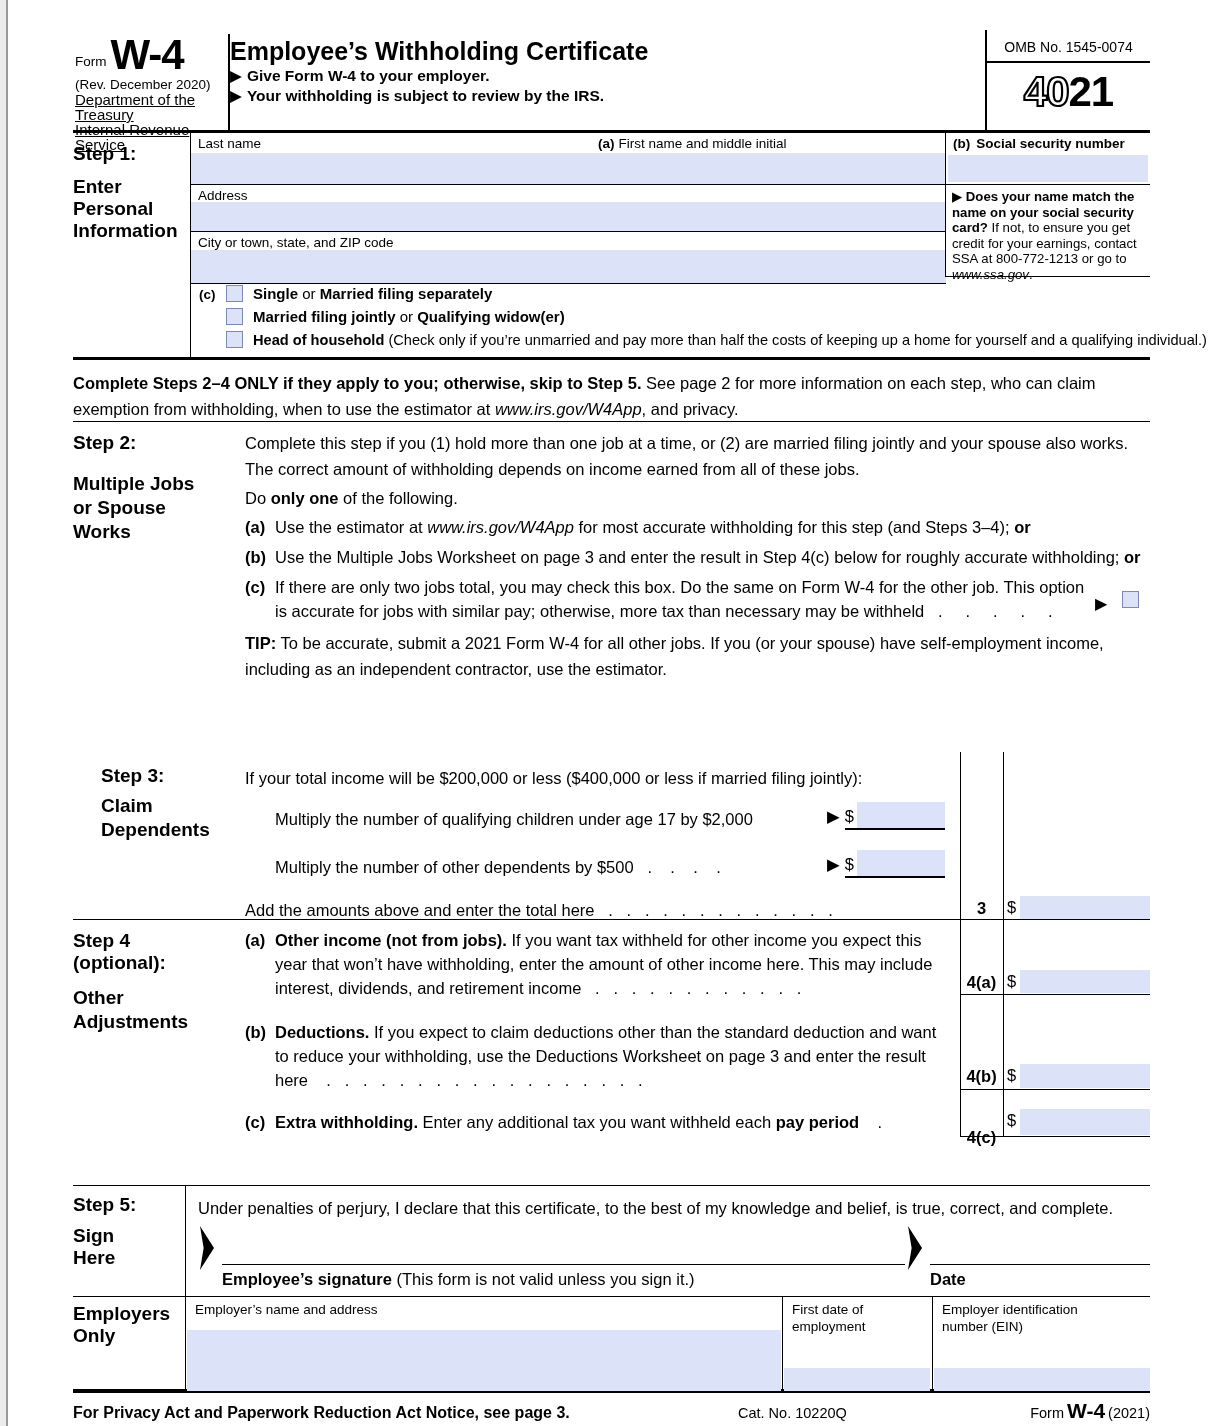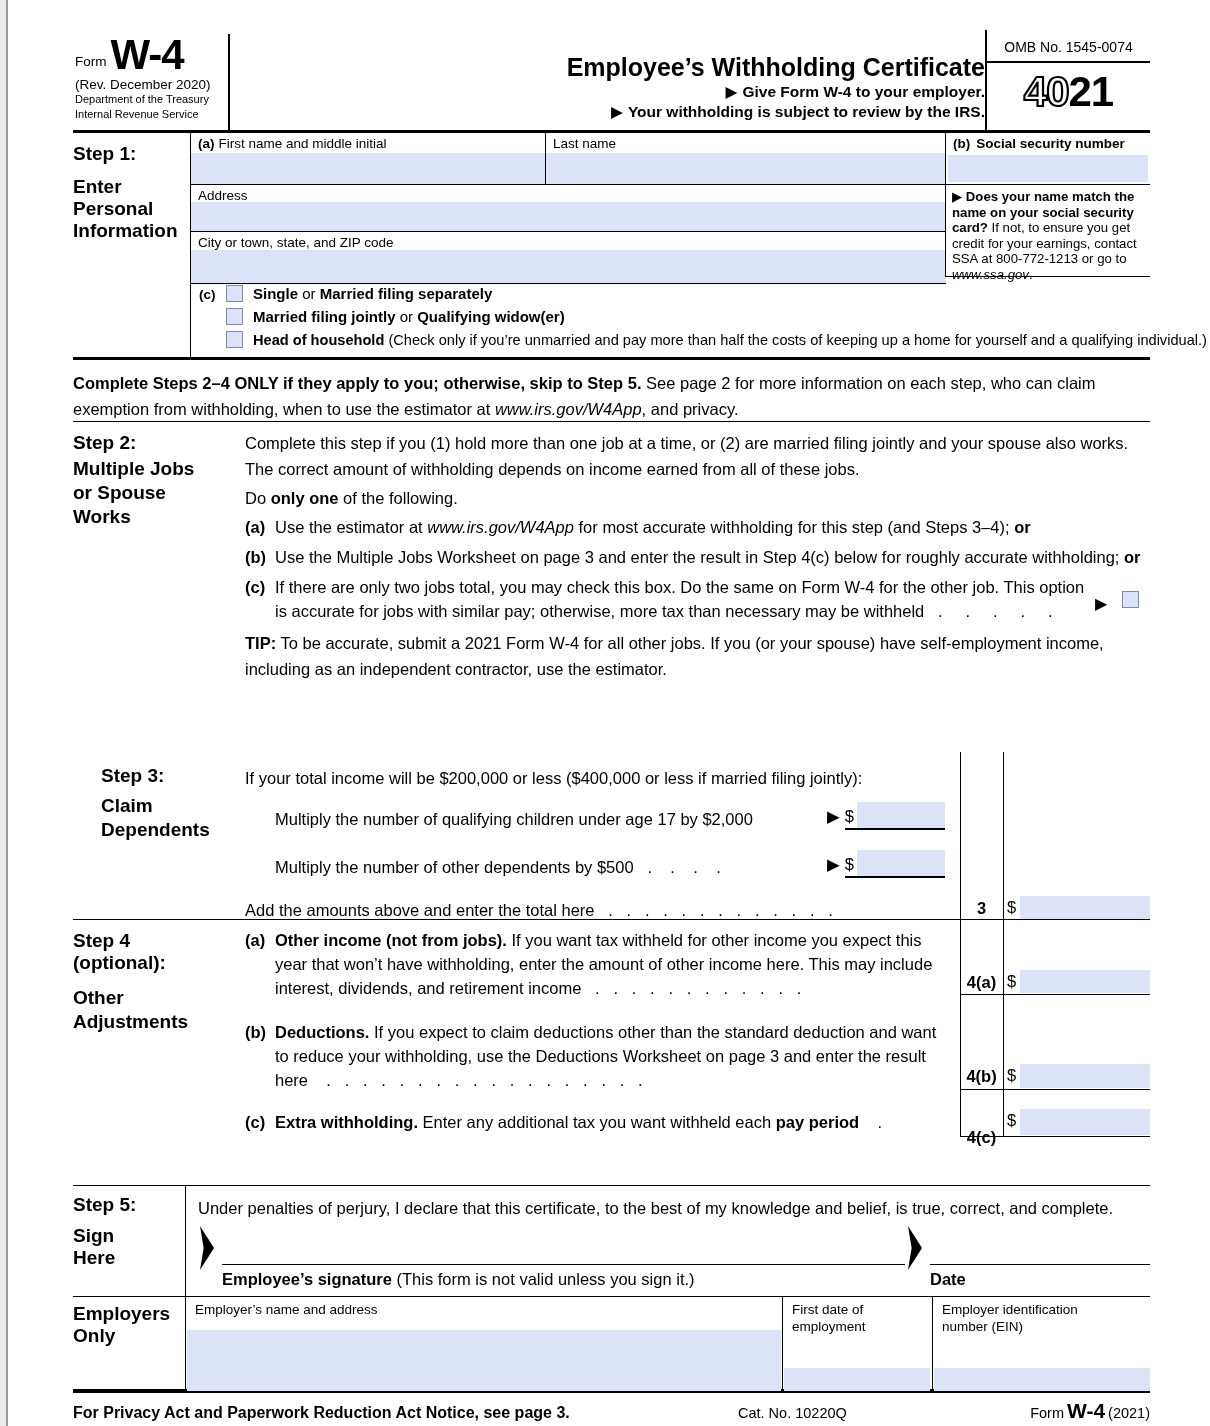--- a/index.html
+++ b/index.html
@@ -15,22 +15,22 @@
   .scan-strip { position:absolute; left:0; top:0; width:6px; height:100%; background:#ececec; }
   .scan-edge  { position:absolute; left:6px; top:0; width:2px; height:100%; background:#9a9a9a; }
 
   
   .hdr { left:73px; top:30px; width:1077px; height:103px; border-bottom:3px solid #000; }
   .hdr-left { left:0; top:4px; width:157px; height:99px; border-right:2px solid #000; padding-left:2px; }
   .form-row { display:flex; align-items:flex-end; margin-top:2px; }
   .form-word { font-size:13.5px; padding-bottom:5px; }
   .form-name { font-size:42px; font-weight:bold; letter-spacing:-1px; line-height:38px; margin-left:4px; }
   .rev { font-size:13.5px; margin-top:3px; }
-  .dept { font-size:11px; line-height:15px; }
-  .hdr-center { left:157px; top:16px; width:755px; height:103px; text-align:right; }
+  .dept { font-size:15px; line-height:15px;text-decoration:underline; }
+  .hdr-center { left:157px; top:0; width:755px; height:103px; text-align:left; }
   .hdr-title { font-size:25px; font-weight:bold; margin-top:7px; }
   .hdr-bullet { font-size:15.5px; font-weight:bold; line-height:20px; }
   .hdr-bullet .arw { margin-right:5px; }
   .hdr-right { left:912px; top:0; width:165px; height:103px; border-left:2px solid #000; }
   .omb { height:33px; border-bottom:2px solid #000; text-align:center; font-size:14px; padding-top:9px; }
   .year { text-align:center; font-size:42px; font-weight:bold; letter-spacing:-1px; padding-top:5px; }
   .year-outline { color:#fff; -webkit-text-stroke:2.2px #000; }
 
   
   .s1 { left:73px; top:133px; width:1077px; height:227px; border-bottom:3px solid #000; }
@@ -133,26 +133,26 @@
 
   <div class="abs s1">
     <div class="abs" style="left:0; top:10px; width:112px;">
       <div class="steplabel">Step 1:</div>
       <div class="steplabel" style="margin-top:11px;">Enter</div>
       <div class="steplabel">Personal</div>
       <div class="steplabel">Information</div>
     </div>
     <div class="abs s1-fields">
       <div class="cellrow" style="top:0; height:52px;">
+        <div class="cell" style="flex:1;">
+          <div class="cell-label">Last name</div>
+          <div class="bluefield" style="height:31px;"></div>
+        </div>
         <div class="cell" style="width:355px; border-right:1.5px solid #000;">
           <div class="cell-label"><span class="tag">(a)</span><span>First name and middle initial</span></div>
-          <div class="bluefield" style="height:31px;"></div>
-        </div>
-        <div class="cell" style="flex:1;">
-          <div class="cell-label">Last name</div>
           <div class="bluefield" style="height:31px;"></div>
         </div>
       </div>
       <div class="cellrow" style="top:99px; height:52px;">
         <div class="cell" style="flex:1;">
           <div class="cell-label">City or town, state, and ZIP code</div>
           <div class="bluefield" style="height:33px;"></div>
         </div>
       </div>
       <div class="cellrow" style="top:52px; height:47px;">
@@ -184,21 +184,21 @@
       </div>
       <div class="ssn-note"><span class="b">▶ Does your name match the name on your social security card?</span><span> If not, to ensure you get credit for your earnings, contact SSA at 800-772-1213 or go to </span><span class="i">www.ssa.gov</span><span>.</span></div>
     </div>
   </div>
 
   <div class="abs notice n24"><span class="b">Complete Steps 2–4 ONLY if they apply to you; otherwise, skip to Step 5.</span><span> See page 2 for more information on each step, who can claim exemption from withholding, when to use the estimator at </span><span class="i">www.irs.gov/W4App</span><span>, and privacy.</span></div>
 
   <div class="abs s2">
     <div class="abs" style="left:0; top:10px; width:168px;">
       <div class="steplabel">Step 2:</div>
-      <div class="sublabel" style="margin-top:3px;">Multiple Jobs</div>
+      <div class="sublabel" style="margin-top:18px;">Multiple Jobs</div>
       <div class="sublabel">or Spouse</div>
       <div class="sublabel">Works</div>
     </div>
     <div class="abs s2-content">
       <div class="abs bodytext" style="top:8px; width:890px;">Complete this step if you (1) hold more than one job at a time, or (2) are married filing jointly and your spouse also works. The correct amount of withholding depends on income earned from all of these jobs.</div>
       <div class="abs bodytext" style="top:63px;"><span>Do </span><span class="b">only one</span><span> of the following.</span></div>
       <div class="abs hitem" style="top:93px; width:905px;">
         <span class="tag">(a)</span>
         <span class="txt"><span>Use the estimator at </span><span class="i">www.irs.gov/W4App</span><span> for most accurate withholding for this step (and Steps 3–4); </span><span class="b">or</span></span>
       </div>

